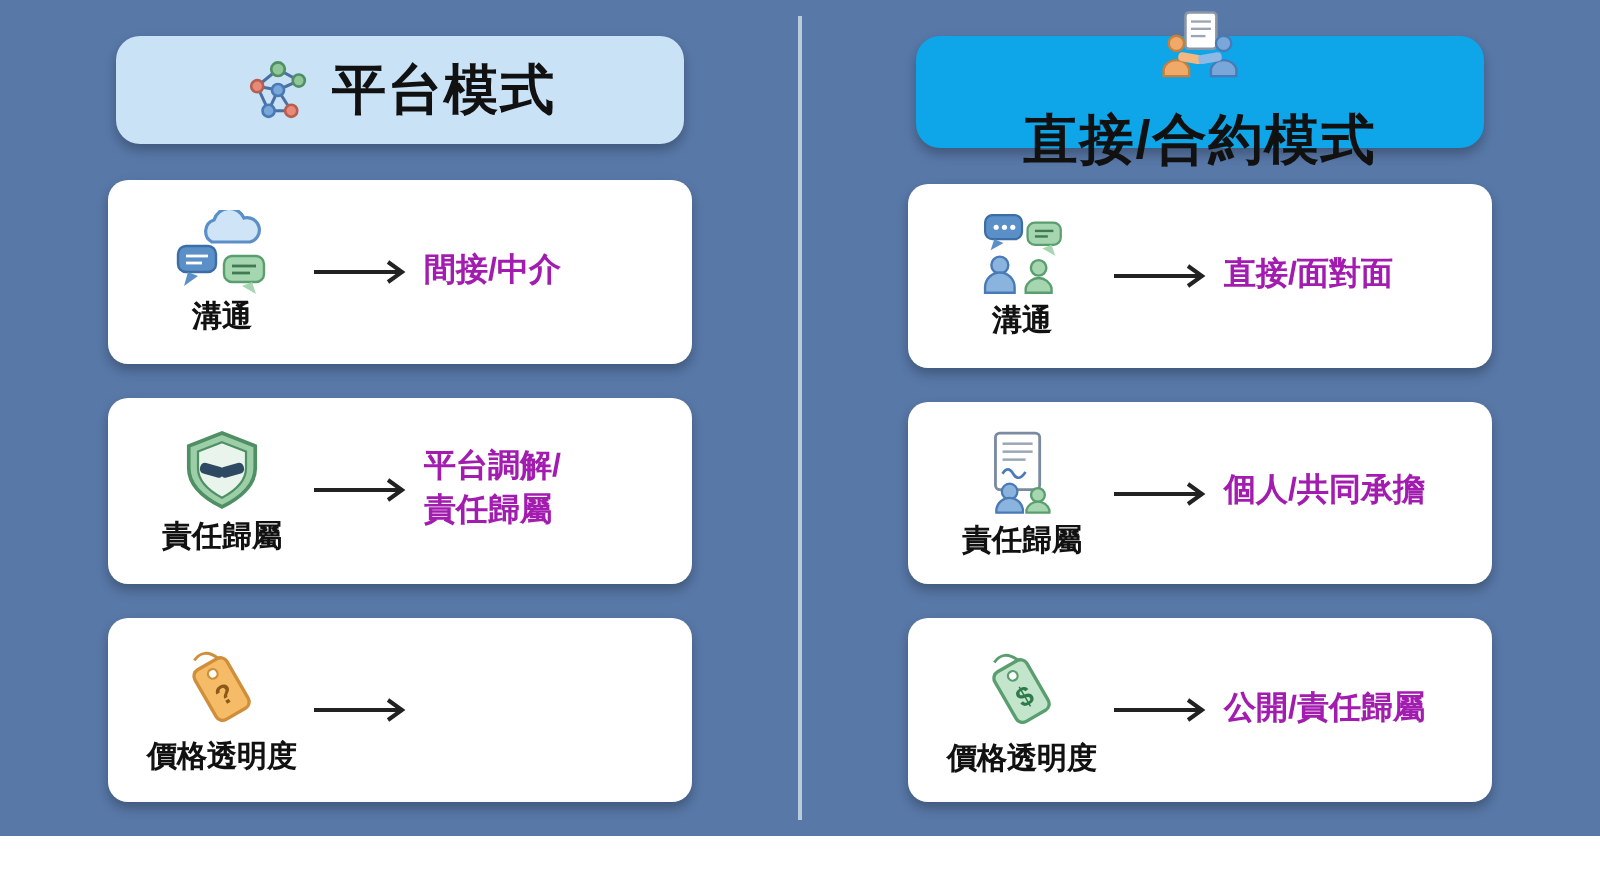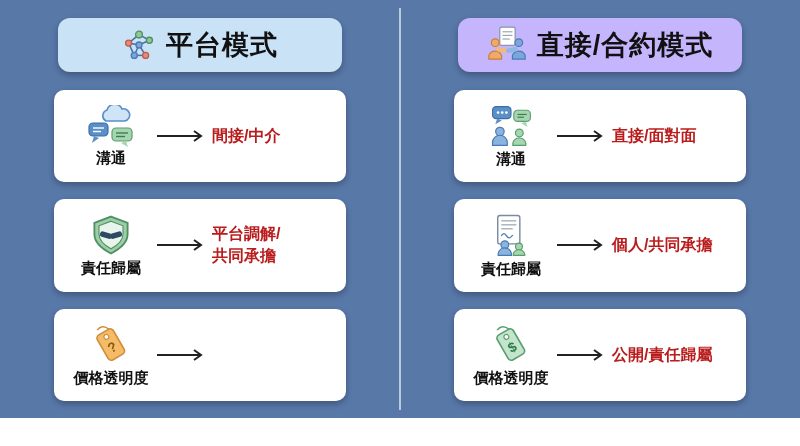--- a/index.html
+++ b/index.html
@@ -20,39 +20,39 @@
     padding-top: 18px;
     display: flex; flex-direction: column; align-items: center;
   }
   .header-pill {
     width: 284px; height: 56px; border-radius: 12px;
     display: flex; align-items: center; justify-content: center; gap: 10px;
     box-shadow: 0 3px 6px rgba(0,0,0,.28);
     margin-bottom: 18px;
   }
   .header-pill.blue  { background: #c9e2f6; }
-  .header-pill.green { background: #c4b5fd; }
+  .header-pill.green { background: #0ea5e9; flex-direction: column; }
   .header-title { font-size: 27px; font-weight: bold; color: #111; letter-spacing: 1px; }
   .card {
     width: 292px; height: 96px;
     background: #ffffff; border-radius: 10px;
     box-shadow: 0 3px 6px rgba(0,0,0,.28);
     display: flex; align-items: center;
     padding: 0 12px 0 14px;
     margin-bottom: 17px;
   }
   .icon-block {
     width: 86px; flex: 0 0 auto;
     display: flex; flex-direction: column; align-items: center; gap: 2px;
   }
   .card-label { font-size: 15px; font-weight: bold; color: #111; white-space: nowrap; }
   .arrow { flex: 0 0 auto; margin: 0 8px 0 2px; display: flex; align-items: center; }
   .result {
     flex: 1;
-    font-size: 16px; font-weight: bold; color: #b91c1c;
+    font-size: 16px; font-weight: bold; color: #a21caf;
     white-space: pre-line; line-height: 1.4;
   }
   svg { display: block; }
 </style>
 </head>
 <body>
 
 <div class="page">
   <div class="divider"></div>
 
@@ -121,21 +121,21 @@
         </span>
         <span class="card-label">責任歸屬</span>
       </div>
       <span class="arrow">
         <svg width="48" height="12" viewBox="0 0 48 12">
           <line x1="1" y1="6" x2="44" y2="6" stroke="#222" stroke-width="2"></line>
           <polyline points="38,1 45,6 38,11" fill="none" stroke="#222" stroke-width="2"></polyline>
         </svg>
       </span>
       <span class="result">平台調解/
-共同承擔</span>
+責任歸屬</span>
     </div>
 
     <div class="card">
       <div class="icon-block">
         <span>
           <svg viewBox="0 0 52 48" width="48" height="46">
             <path d="M24 8 q-8 -6 -13 1" fill="none" stroke="#cf8f3a" stroke-width="1.6"></path>
             <g transform="rotate(-30 26 25)">
               <rect x="16" y="9" width="20" height="31" rx="4" fill="#f6bb66" stroke="#cf8f3a" stroke-width="1.8"></rect>
               <circle cx="26" cy="15" r="2.6" fill="#fff" stroke="#cf8f3a" stroke-width="1.2"></circle>

